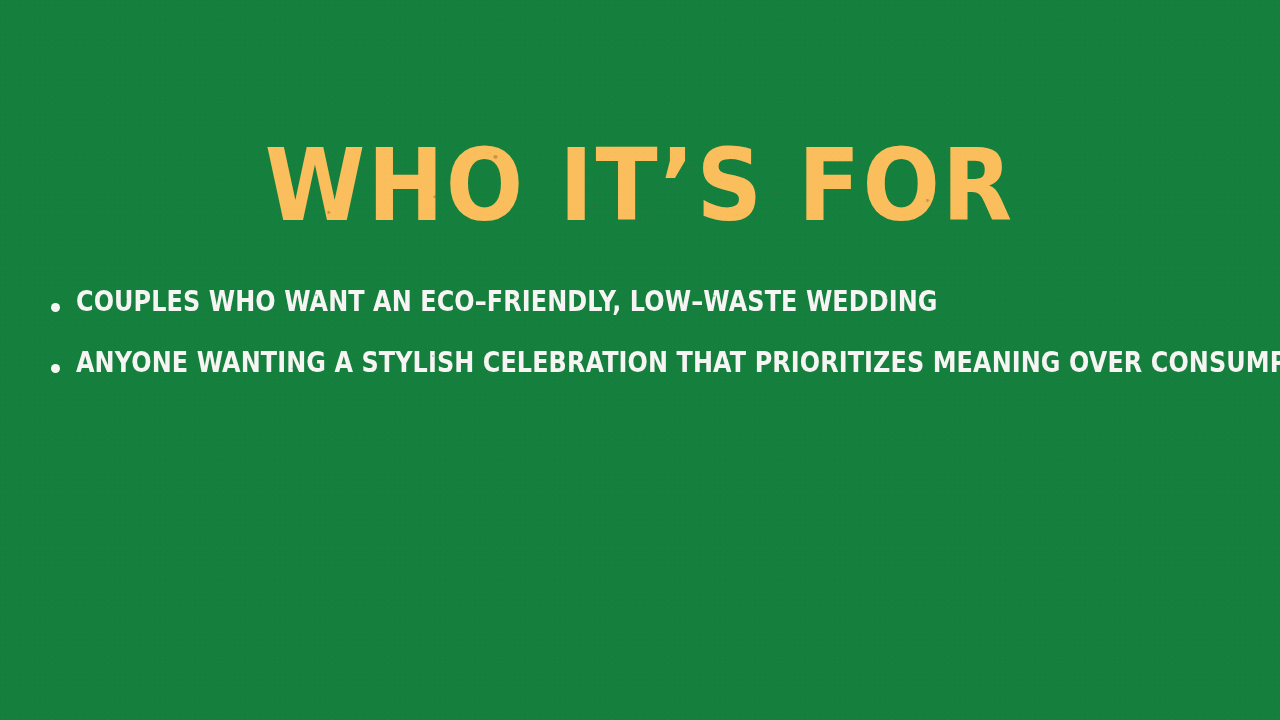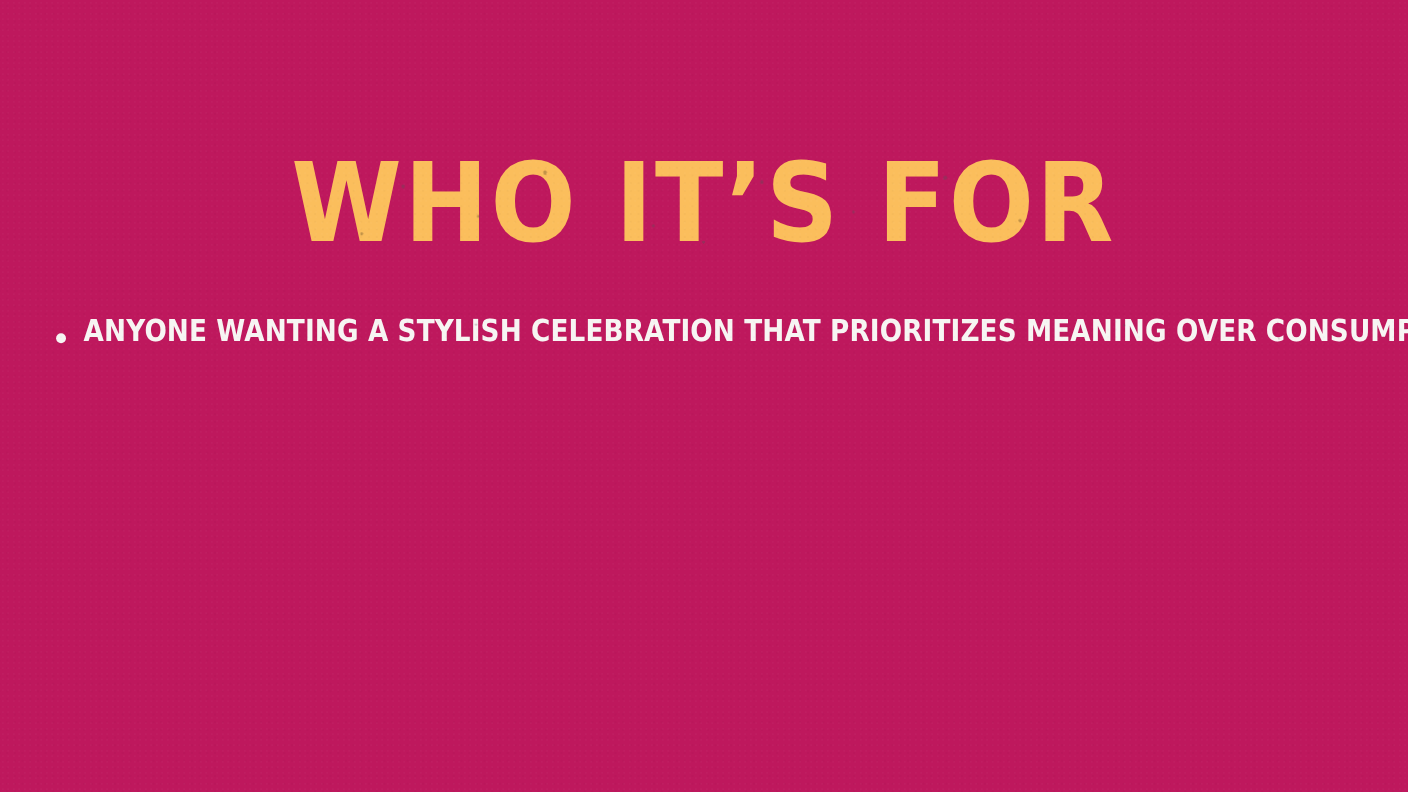--- a/index.html
+++ b/index.html
@@ -13,21 +13,21 @@
 
   body {
     font-family: "Liberation Sans", sans-serif;
     background: #555357;
   }
 
   .slide {
     position: relative;
     width: 1280px;
     height: 720px;
-    background: #be185d;
+    background: #15803d;
     overflow: hidden;
   }
 
   
   .slide::after {
     content: "";
     position: absolute;
     inset: 0;
     pointer-events: none;
     opacity: .05;
@@ -159,20 +159,24 @@
 <body>
 
 <div class="slide">
 
   <div class="title-wrap">
     <h1 class="title">WHO IT’S FOR</h1>
   </div>
 
   <ul class="bullets">
 
+    <li class="bullet-item">
+      <span class="bullet-dot"></span>
+      <span class="bullet-text">COUPLES WHO WANT AN ECO–FRIENDLY, LOW–WASTE WEDDING</span>
+    </li>
 
 
     <li class="bullet-item">
       <span class="bullet-dot"></span>
       <span class="bullet-text">ANYONE WANTING A STYLISH CELEBRATION THAT PRIORITIZES MEANING OVER CONSUMPTION</span>
     </li>
 
   </ul>
 
 </div>

